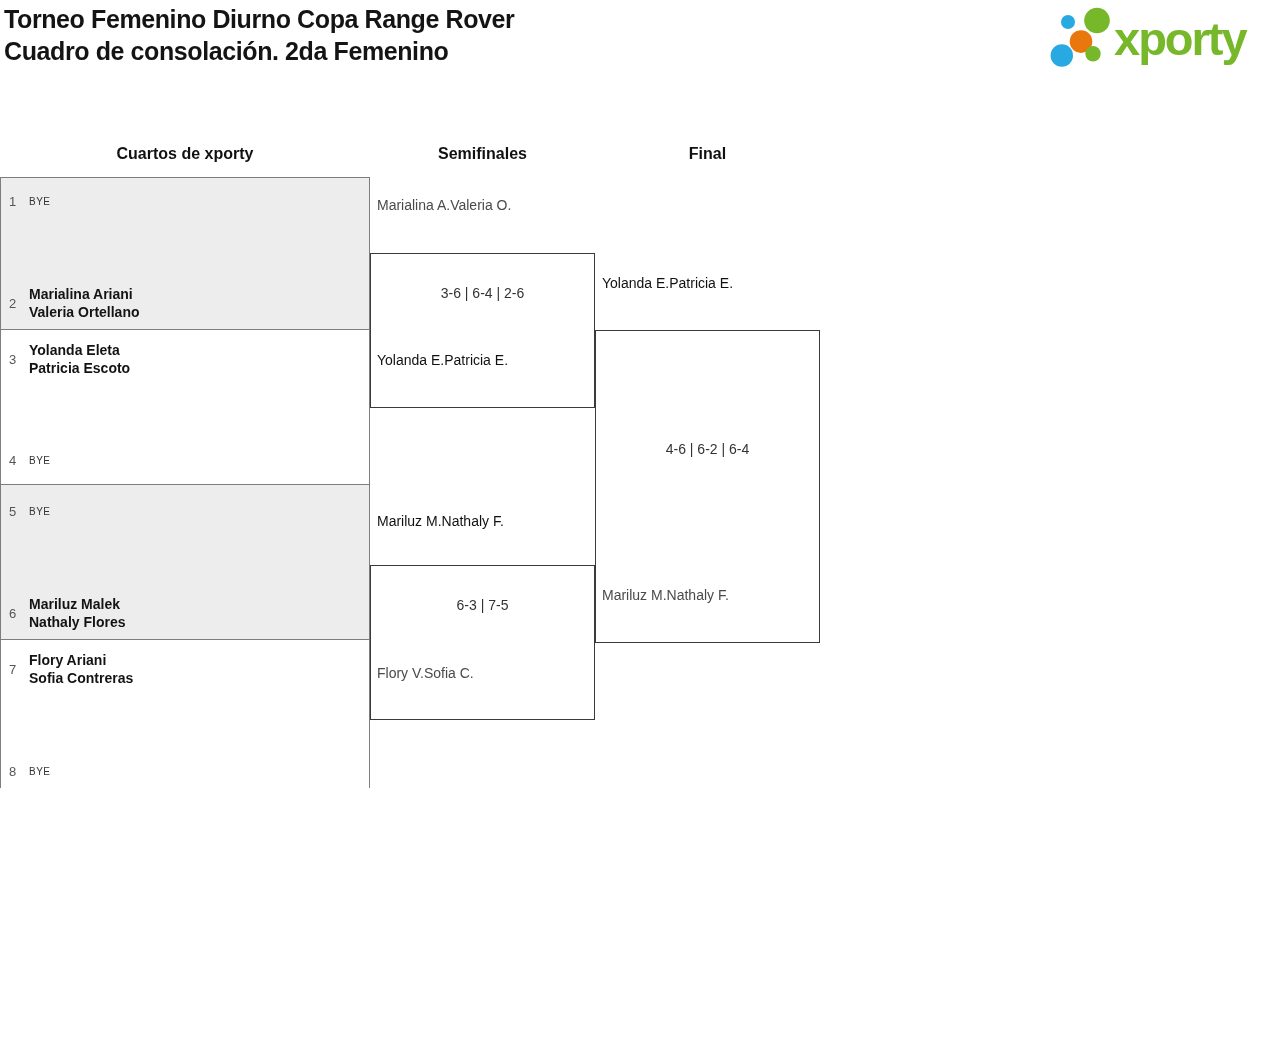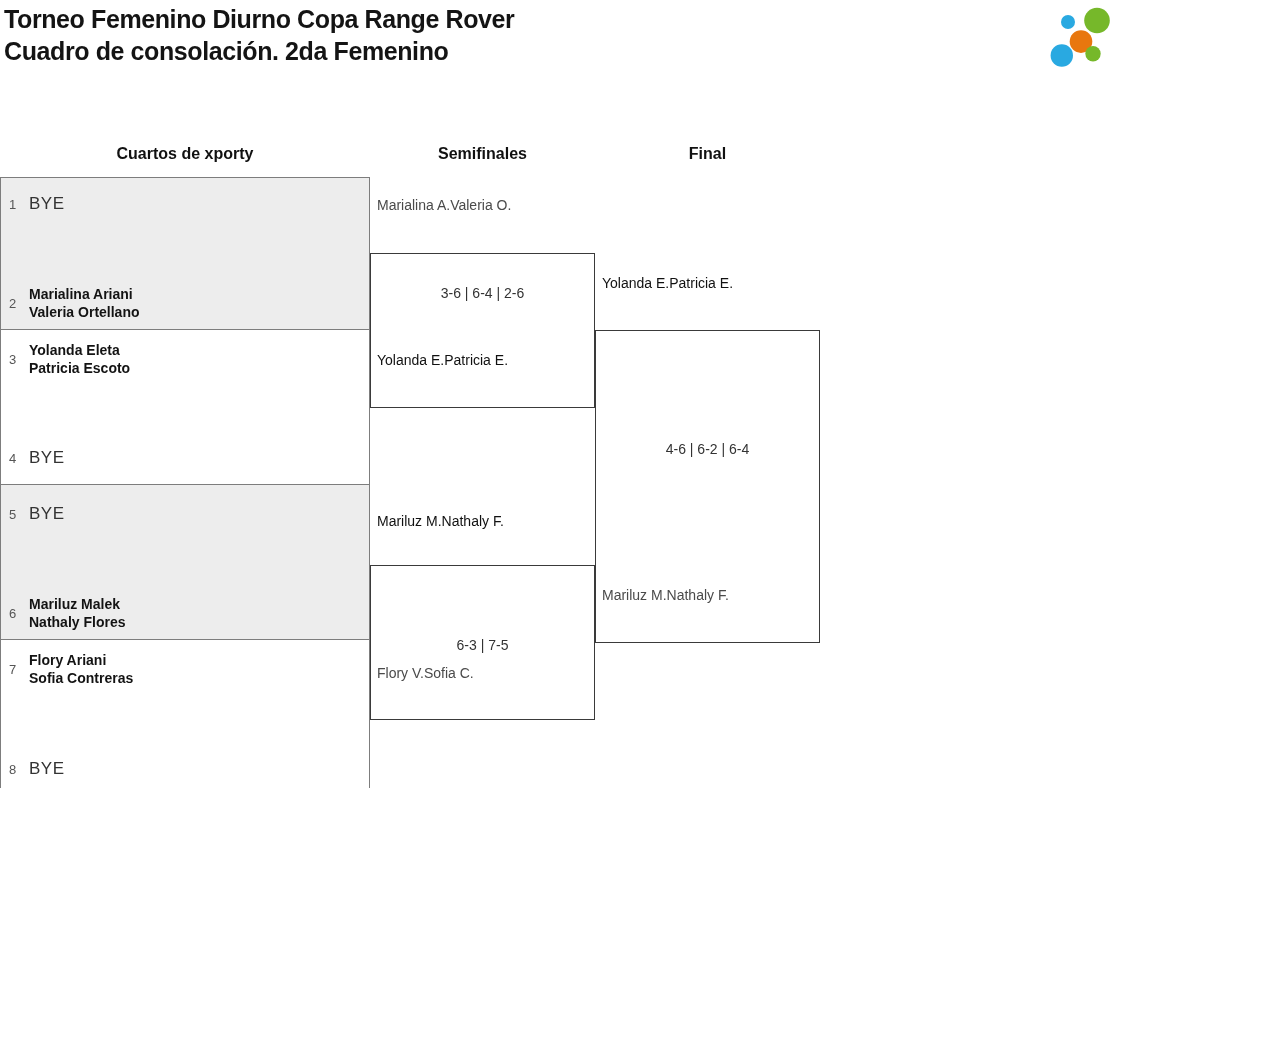--- a/index.html
+++ b/index.html
@@ -21,21 +21,21 @@
   .qf-stack { width:370px; border:1px solid #7d7d7d; }
   .qf-row { position:relative; width:100%; }
   .qf-row.shaded { background:#ededed; }
   .qf-row.plain { background:#ffffff; }
   .qf-row:not(:last-child) { border-bottom:1px solid #7d7d7d; }
 
   .entry { display:flex; align-items:center; gap:10px; }
   .seed { font-size:13px; color:#555; min-width:10px; }
   .names { display:flex; flex-direction:column; }
   .names .line { font-size:14px; font-weight:700; color:#131313; line-height:18px; }
-  .bye { font-size:17px; font-weight:400; color:#333; letter-spacing:0.5px; }
+  .bye { font-size:10px; font-weight:400; color:#333; letter-spacing:0.5px; }
 
   .match-box { border:1px solid #3a3a3a; background:transparent; }
   .score { width:225px; text-align:center; font-size:14px; color:#333; }
 
   .participant { display:flex; }
   .participant .line { font-size:14px; line-height:18px; }
   .participant.winner .line { font-weight:400; color:#111; }
   .participant.loser .line { font-weight:400; color:#4a4a4a; }
 </style>
 </head>
@@ -47,20 +47,21 @@
   <div class="abs title-line" style="left:4px; top:37px;">Cuadro de consolación. 2da Femenino</div>
 
   <div class="abs" style="left:1048px; top:5px; width:224px; height:66px;">
     <svg width="64" height="64" viewBox="0 0 64 64" style="position:absolute; left:0; top:0;">
       <circle cx="20" cy="17" r="7" fill="#29a9e1"></circle>
       <circle cx="49" cy="15.5" r="12.8" fill="#76b82a"></circle>
       <circle cx="33" cy="36.6" r="11.3" fill="#e8770e"></circle>
       <circle cx="13.8" cy="50.5" r="11.2" fill="#29a9e1"></circle>
       <circle cx="45" cy="48.8" r="7.7" fill="#76b82a"></circle>
     </svg>
+    <span class="logo-text" style="position:absolute; left:66px; top:6px;">xporty</span>
   </div>
 
 
   <div class="abs round-header" style="left:0; top:145px; width:370px;">Cuartos de xporty</div>
   <div class="abs round-header" style="left:370px; top:145px; width:225px;">Semifinales</div>
   <div class="abs round-header" style="left:595px; top:145px; width:225px;">Final</div>
 
   <div class="abs qf-stack" style="left:0; top:177px;">
 
     <div class="qf-row shaded" style="height:152px;">
@@ -130,21 +131,21 @@
   <div class="abs participant winner" style="left:377px; top:351px;">
     <span class="line">Yolanda E.</span>
     <span class="line">Patricia E.</span>
   </div>
 
   <div class="abs participant winner" style="left:377px; top:512px;">
     <span class="line">Mariluz M.</span>
     <span class="line">Nathaly F.</span>
   </div>
   <div class="abs match-box" style="left:370px; top:565px; width:225px; height:155px;"></div>
-  <div class="abs score" style="left:370px; top:597px;margin-top:40px;">6-3 | 7-5</div>
+  <div class="abs score" style="left:370px; top:597px;">6-3 | 7-5</div>
   <div class="abs participant loser" style="left:377px; top:664px;text-align:right;">
     <span class="line">Flory V.</span>
     <span class="line">Sofia C.</span>
   </div>
 
   <div class="abs participant winner" style="left:602px; top:274px;">
     <span class="line">Yolanda E.</span>
     <span class="line">Patricia E.</span>
   </div>
   <div class="abs match-box" style="left:595px; top:330px; width:225px; height:313px;"></div>

